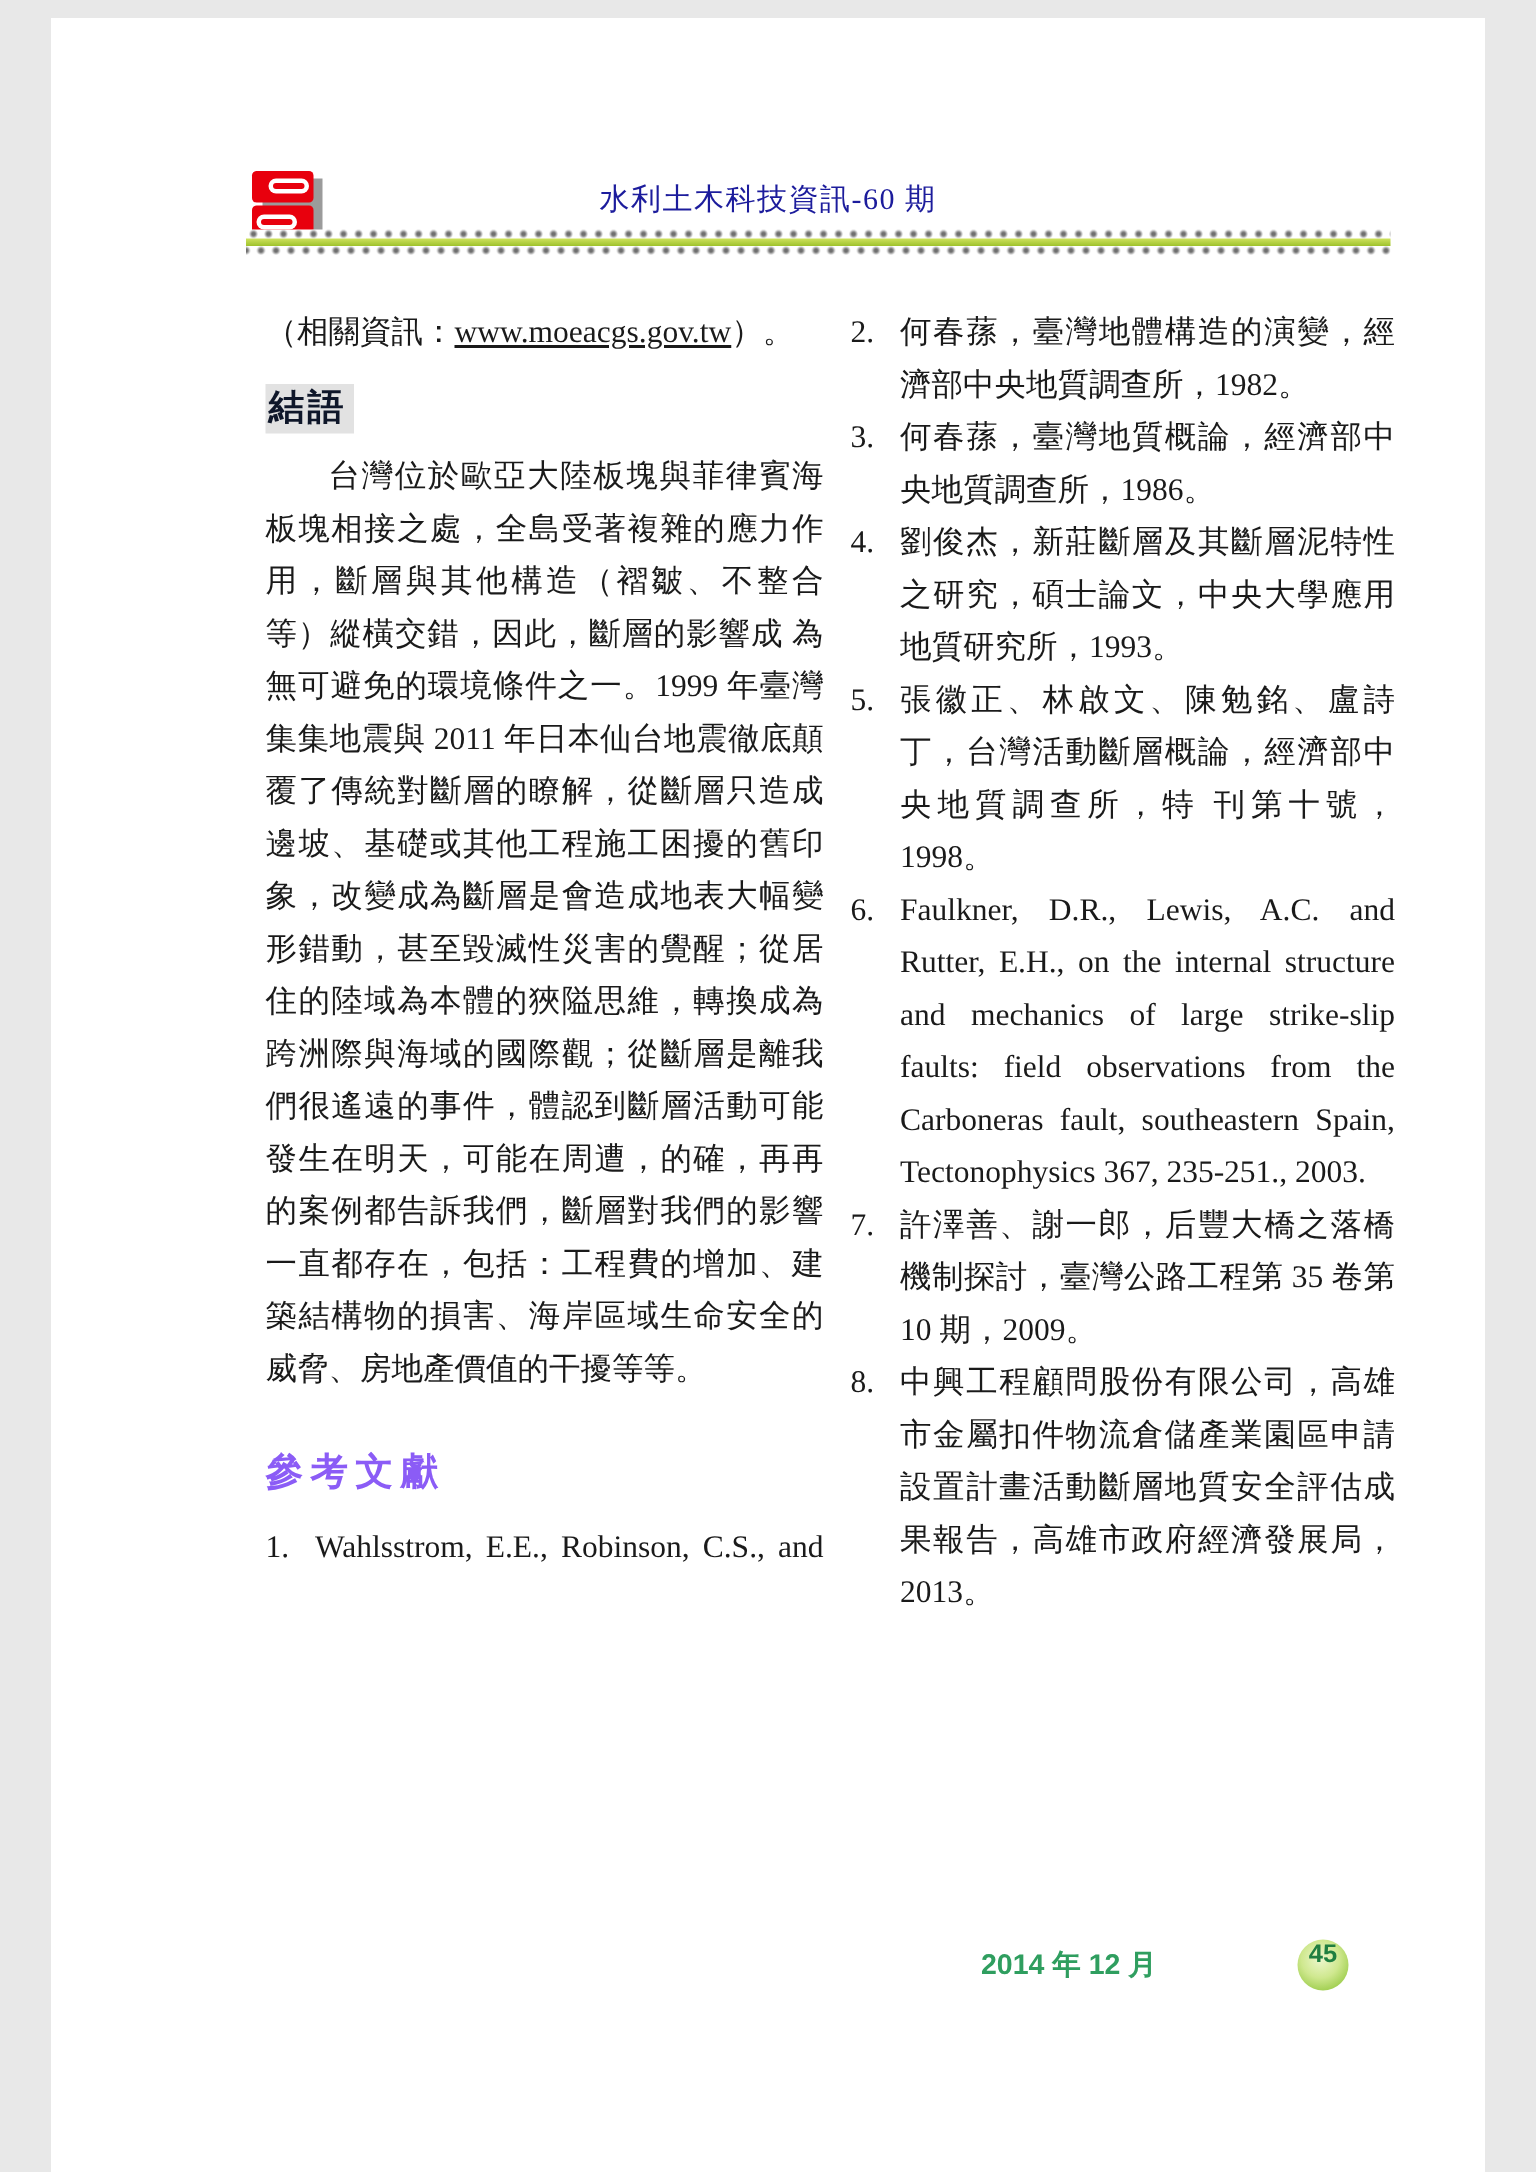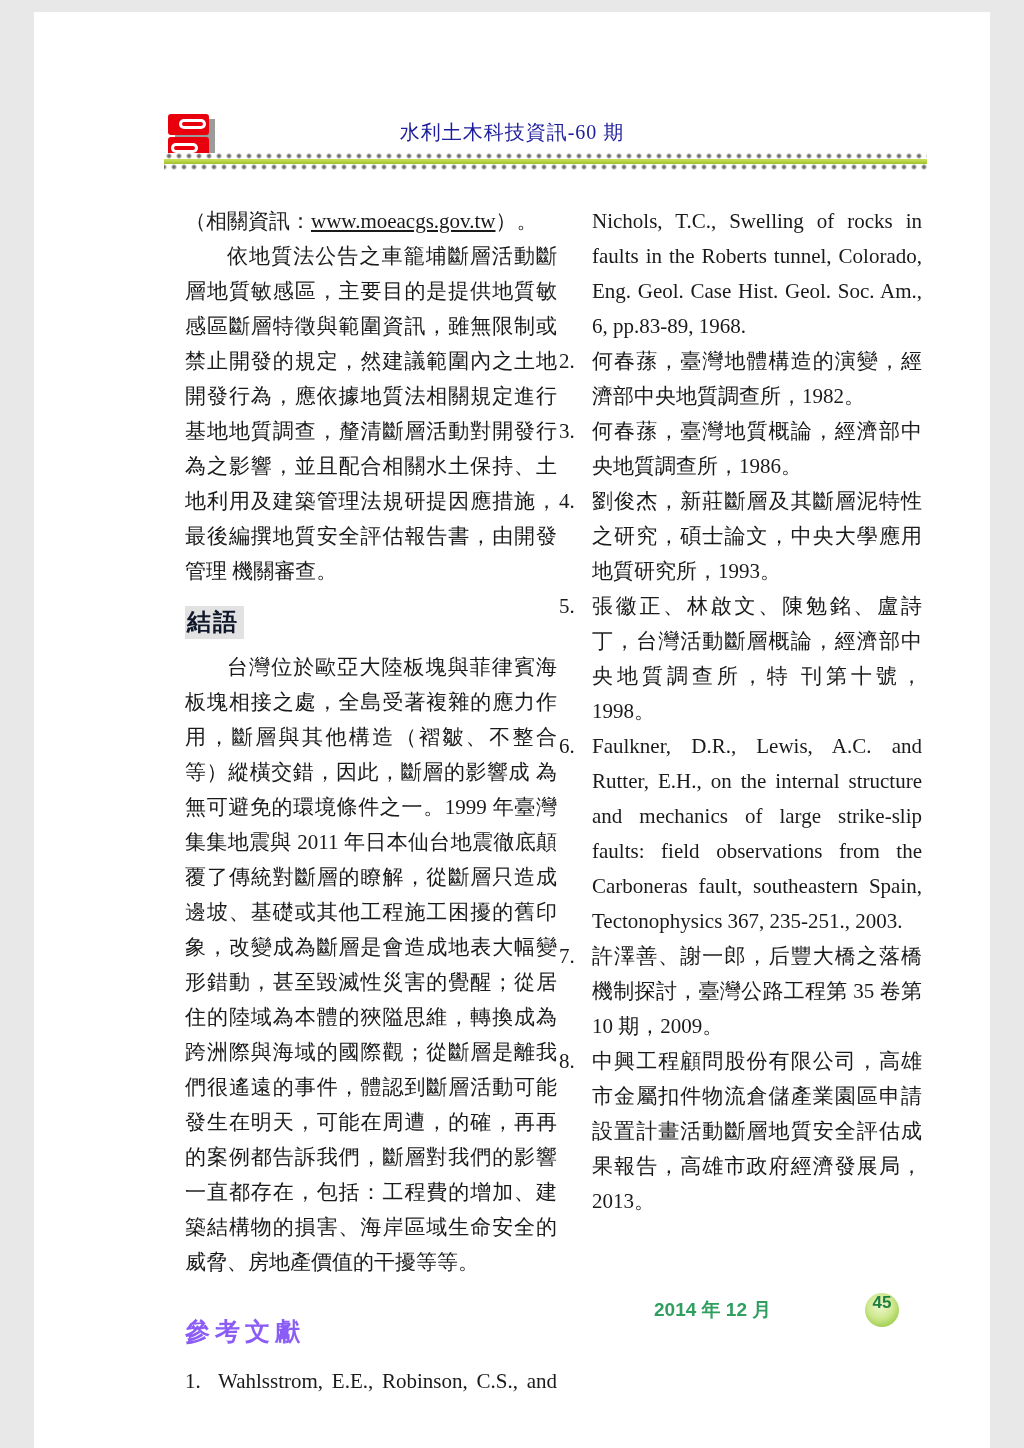--- a/index.html
+++ b/index.html
@@ -29,22 +29,22 @@
       radial-gradient(circle 3px at 5px 3px, #6f6f6f 1.1px, #b9b9b9 2.1px, transparent 3.1px),
       linear-gradient(0deg,#9ec22c,#cfe25e);
     background-size:10px 6px,10px 6px,100% 5px;
     background-position:0 0,5px 11px,0 6px;
     background-repeat:repeat-x,repeat-x,no-repeat;
   }
 
   
   .columns{
     position:absolute;left:143px;top:192px;width:753px;
-    display:flex;gap:2px;
-    font-size:21px;line-height:35px;justify-content:center;
+    display:flex;gap:18px;
+    font-size:21px;line-height:35px;
   }
   .col-left{width:372px;}
   .col-right{width:363px;}
   p{margin:0;}
   .justify{text-align:justify;}
   .indent{text-indent:2em;}
   .url{ text-decoration:underline; color:#1a1a1a; cursor:pointer;}
 
   .h-conclusion{
     display:inline-block;
@@ -105,38 +105,36 @@
     </svg>
   </div>
   <div class="header-title">水利土木科技資訊-60 期</div>
   <div class="deco-border"></div>
 
   <div class="columns">
 
     <div class="col-left">
       <p class="justify"><span>（相關資訊：</span><span class="url">www.moeacgs.gov.tw</span><span>）。</span></p>
 
-      <p class="justify indent">依地質法公告之車籠埔斷層活動斷層地質敏感區，主要目的是提供地質敏感區斷層特徵與範圍資訊，雖無限制或禁止開發的規定，然建議範圍內之土地開發行為，應依據地質法相關規定進行基地地質調查，釐清斷層活動對開發行為之影響，並且配合相關水土保持、土地利用及建築管理法規研提因應措施，最後編撰地質安全評估報告書，由開發管理 機關審查。</p>
 
       <div>
         <span class="h-conclusion">結語</span>
       </div>
 
       <p class="justify indent">台灣位於歐亞大陸板塊與菲律賓海板塊相接之處，全島受著複雜的應力作用，斷層與其他構造（褶皺、不整合等）縱橫交錯，因此，斷層的影響成 為無可避免的環境條件之一。1999 年臺灣集集地震與 2011 年日本仙台地震徹底顛覆了傳統對斷層的瞭解，從斷層只造成邊坡、基礎或其他工程施工困擾的舊印象，改變成為斷層是會造成地表大幅變形錯動，甚至毀滅性災害的覺醒；從居住的陸域為本體的狹隘思維，轉換成為跨洲際與海域的國際觀；從斷層是離我們很遙遠的事件，體認到斷層活動可能發生在明天，可能在周遭，的確，再再的案例都告訴我們，斷層對我們的影響一直都存在，包括：工程費的增加、建築結構物的損害、海岸區域生命安全的威脅、房地產價值的干擾等等。</p>
 
       <div class="h-references">參考文獻</div>
 
       <div class="ref-row ref-first">
         <span class="ref-num">1.</span>
         <span class="ref-text">Wahlsstrom, E.E., Robinson, C.S., and</span>
       </div>
     </div>
 
     <div class="col-right">
-      <p class="ref-cont">Nichols, T.C., Swelling of rocks in faults in the Roberts tunnel, Colorado, Eng. Geol. Case Hist. Geol. Soc. Am., 6, pp.83-89, 1968.</p>
 
       <div class="ref-row">
         <span class="ref-num">2.</span>
         <span class="ref-text">何春蓀，臺灣地體構造的演變，經濟部中央地質調查所，1982。</span>
       </div>
       <div class="ref-row">
         <span class="ref-num">3.</span>
         <span class="ref-text">何春蓀，臺灣地質概論，經濟部中央地質調查所，1986。</span>
       </div>
       <div class="ref-row">

